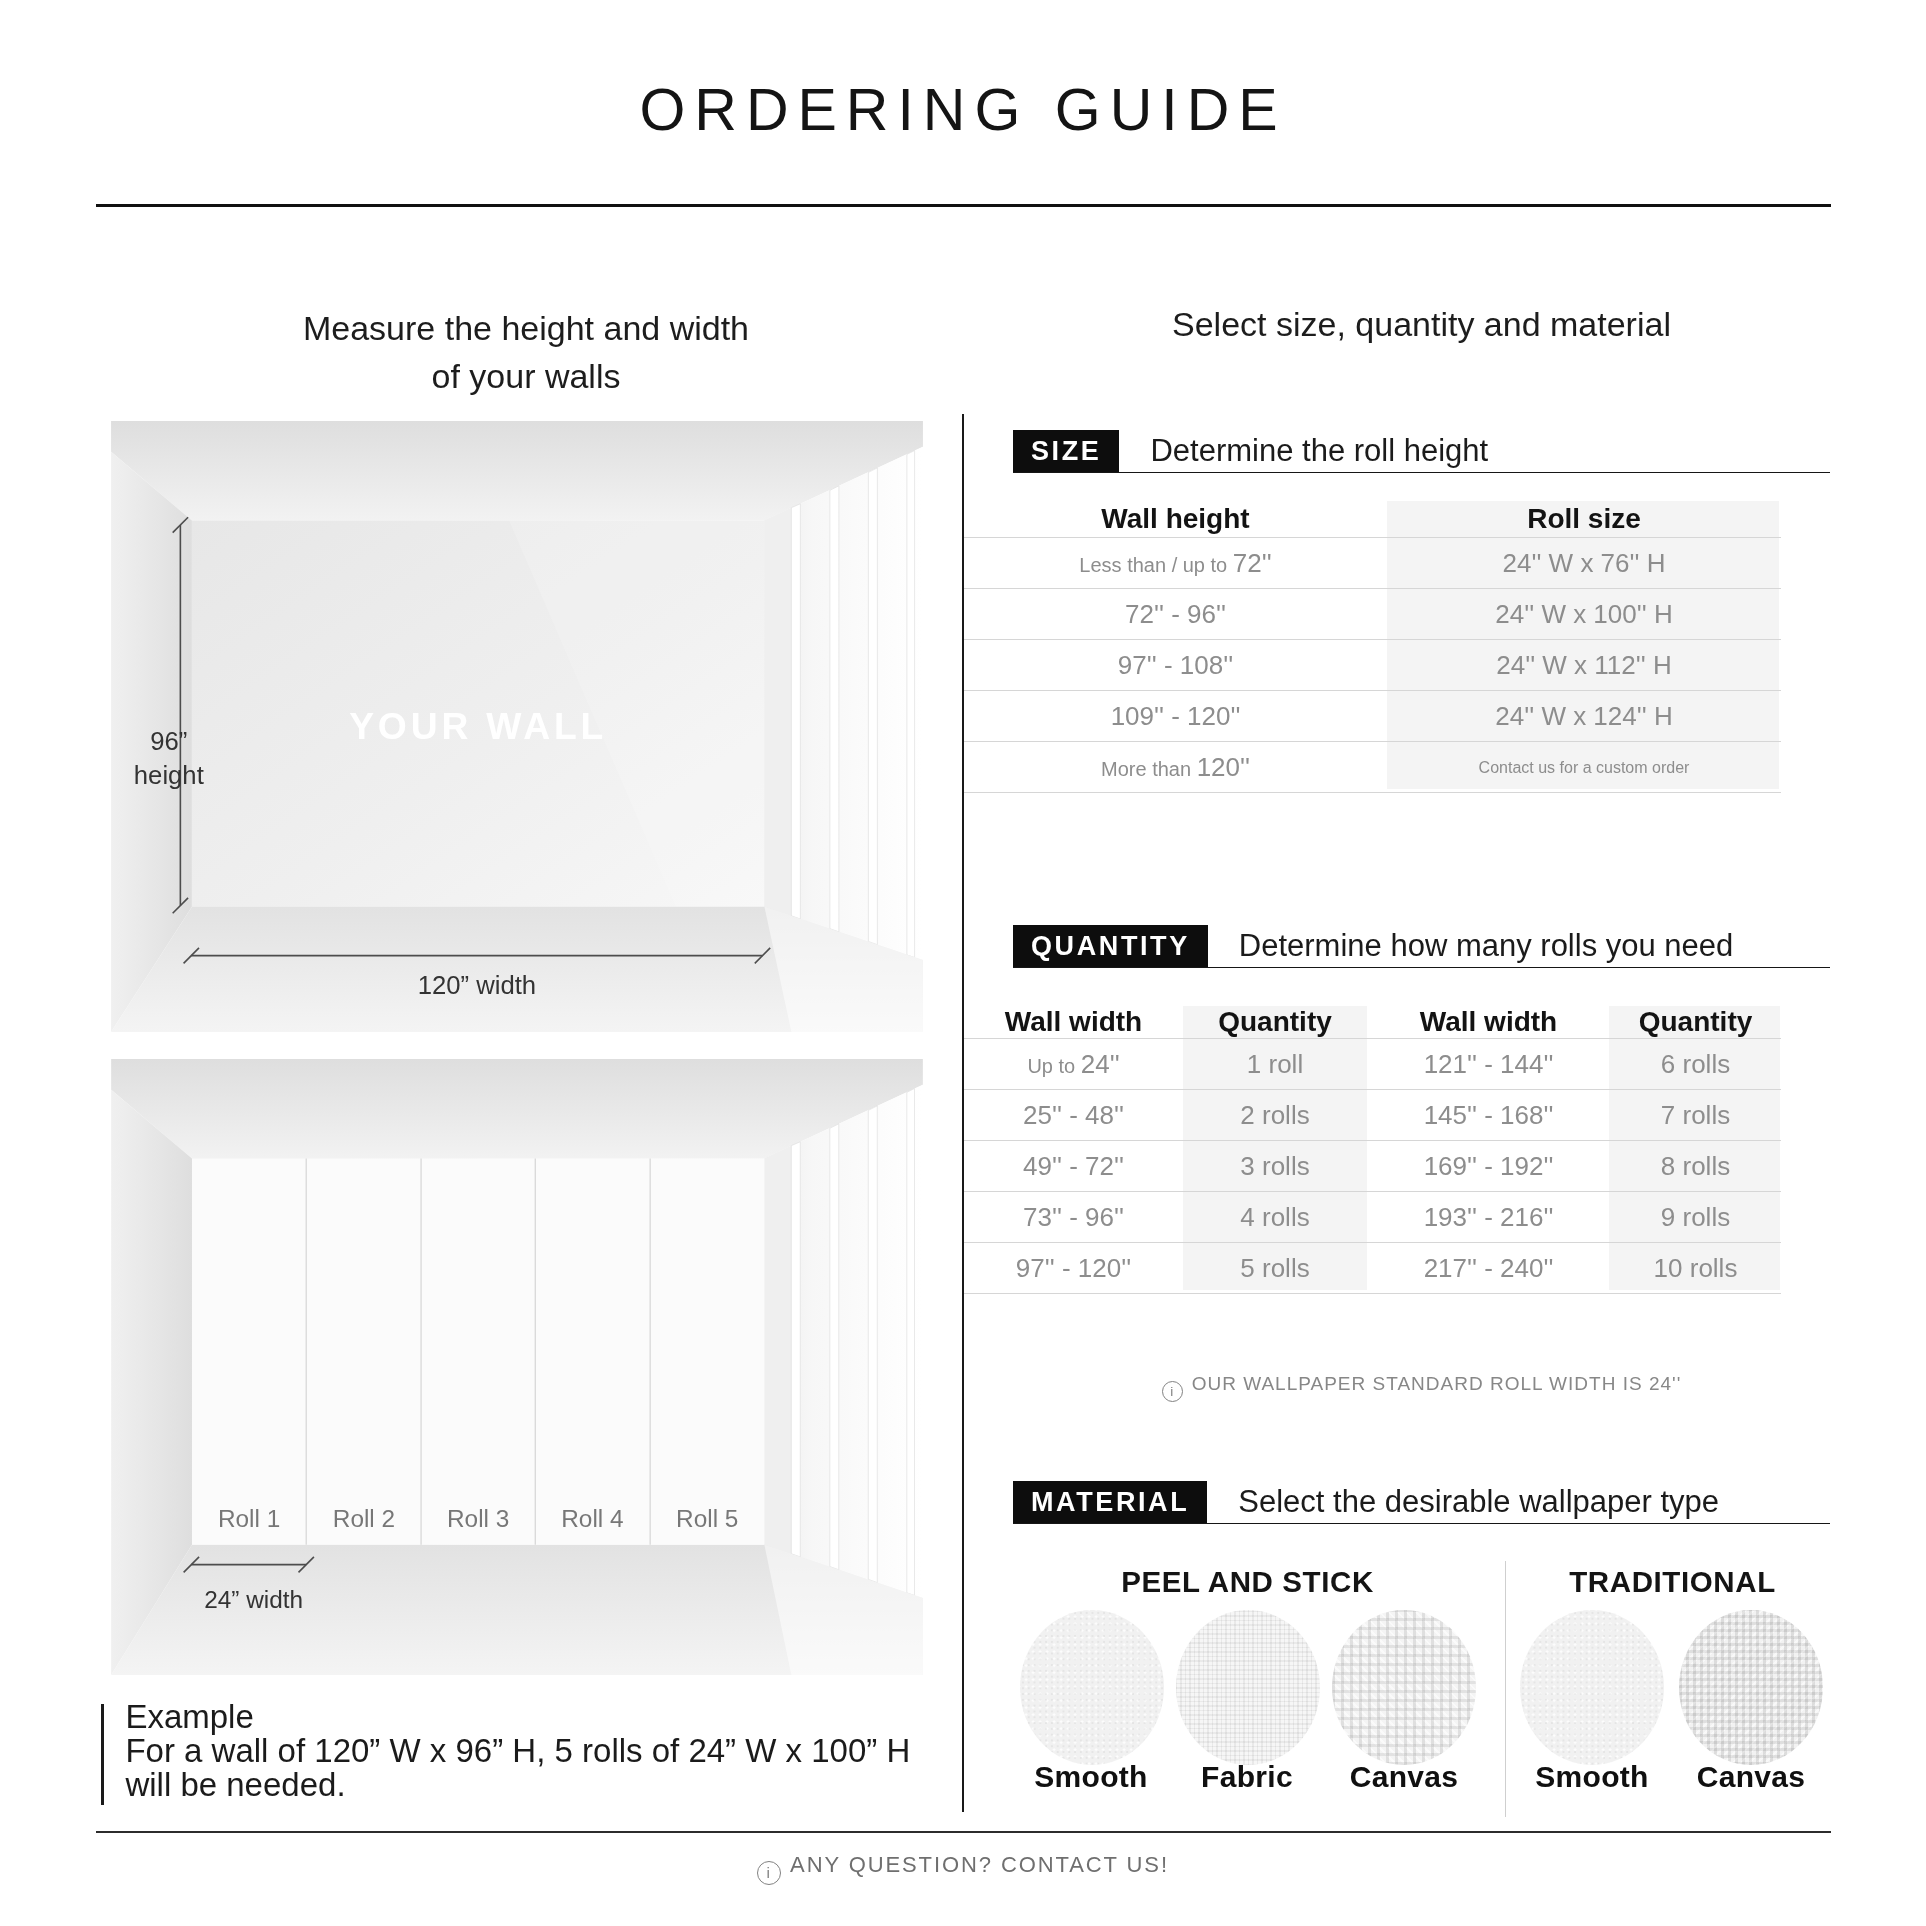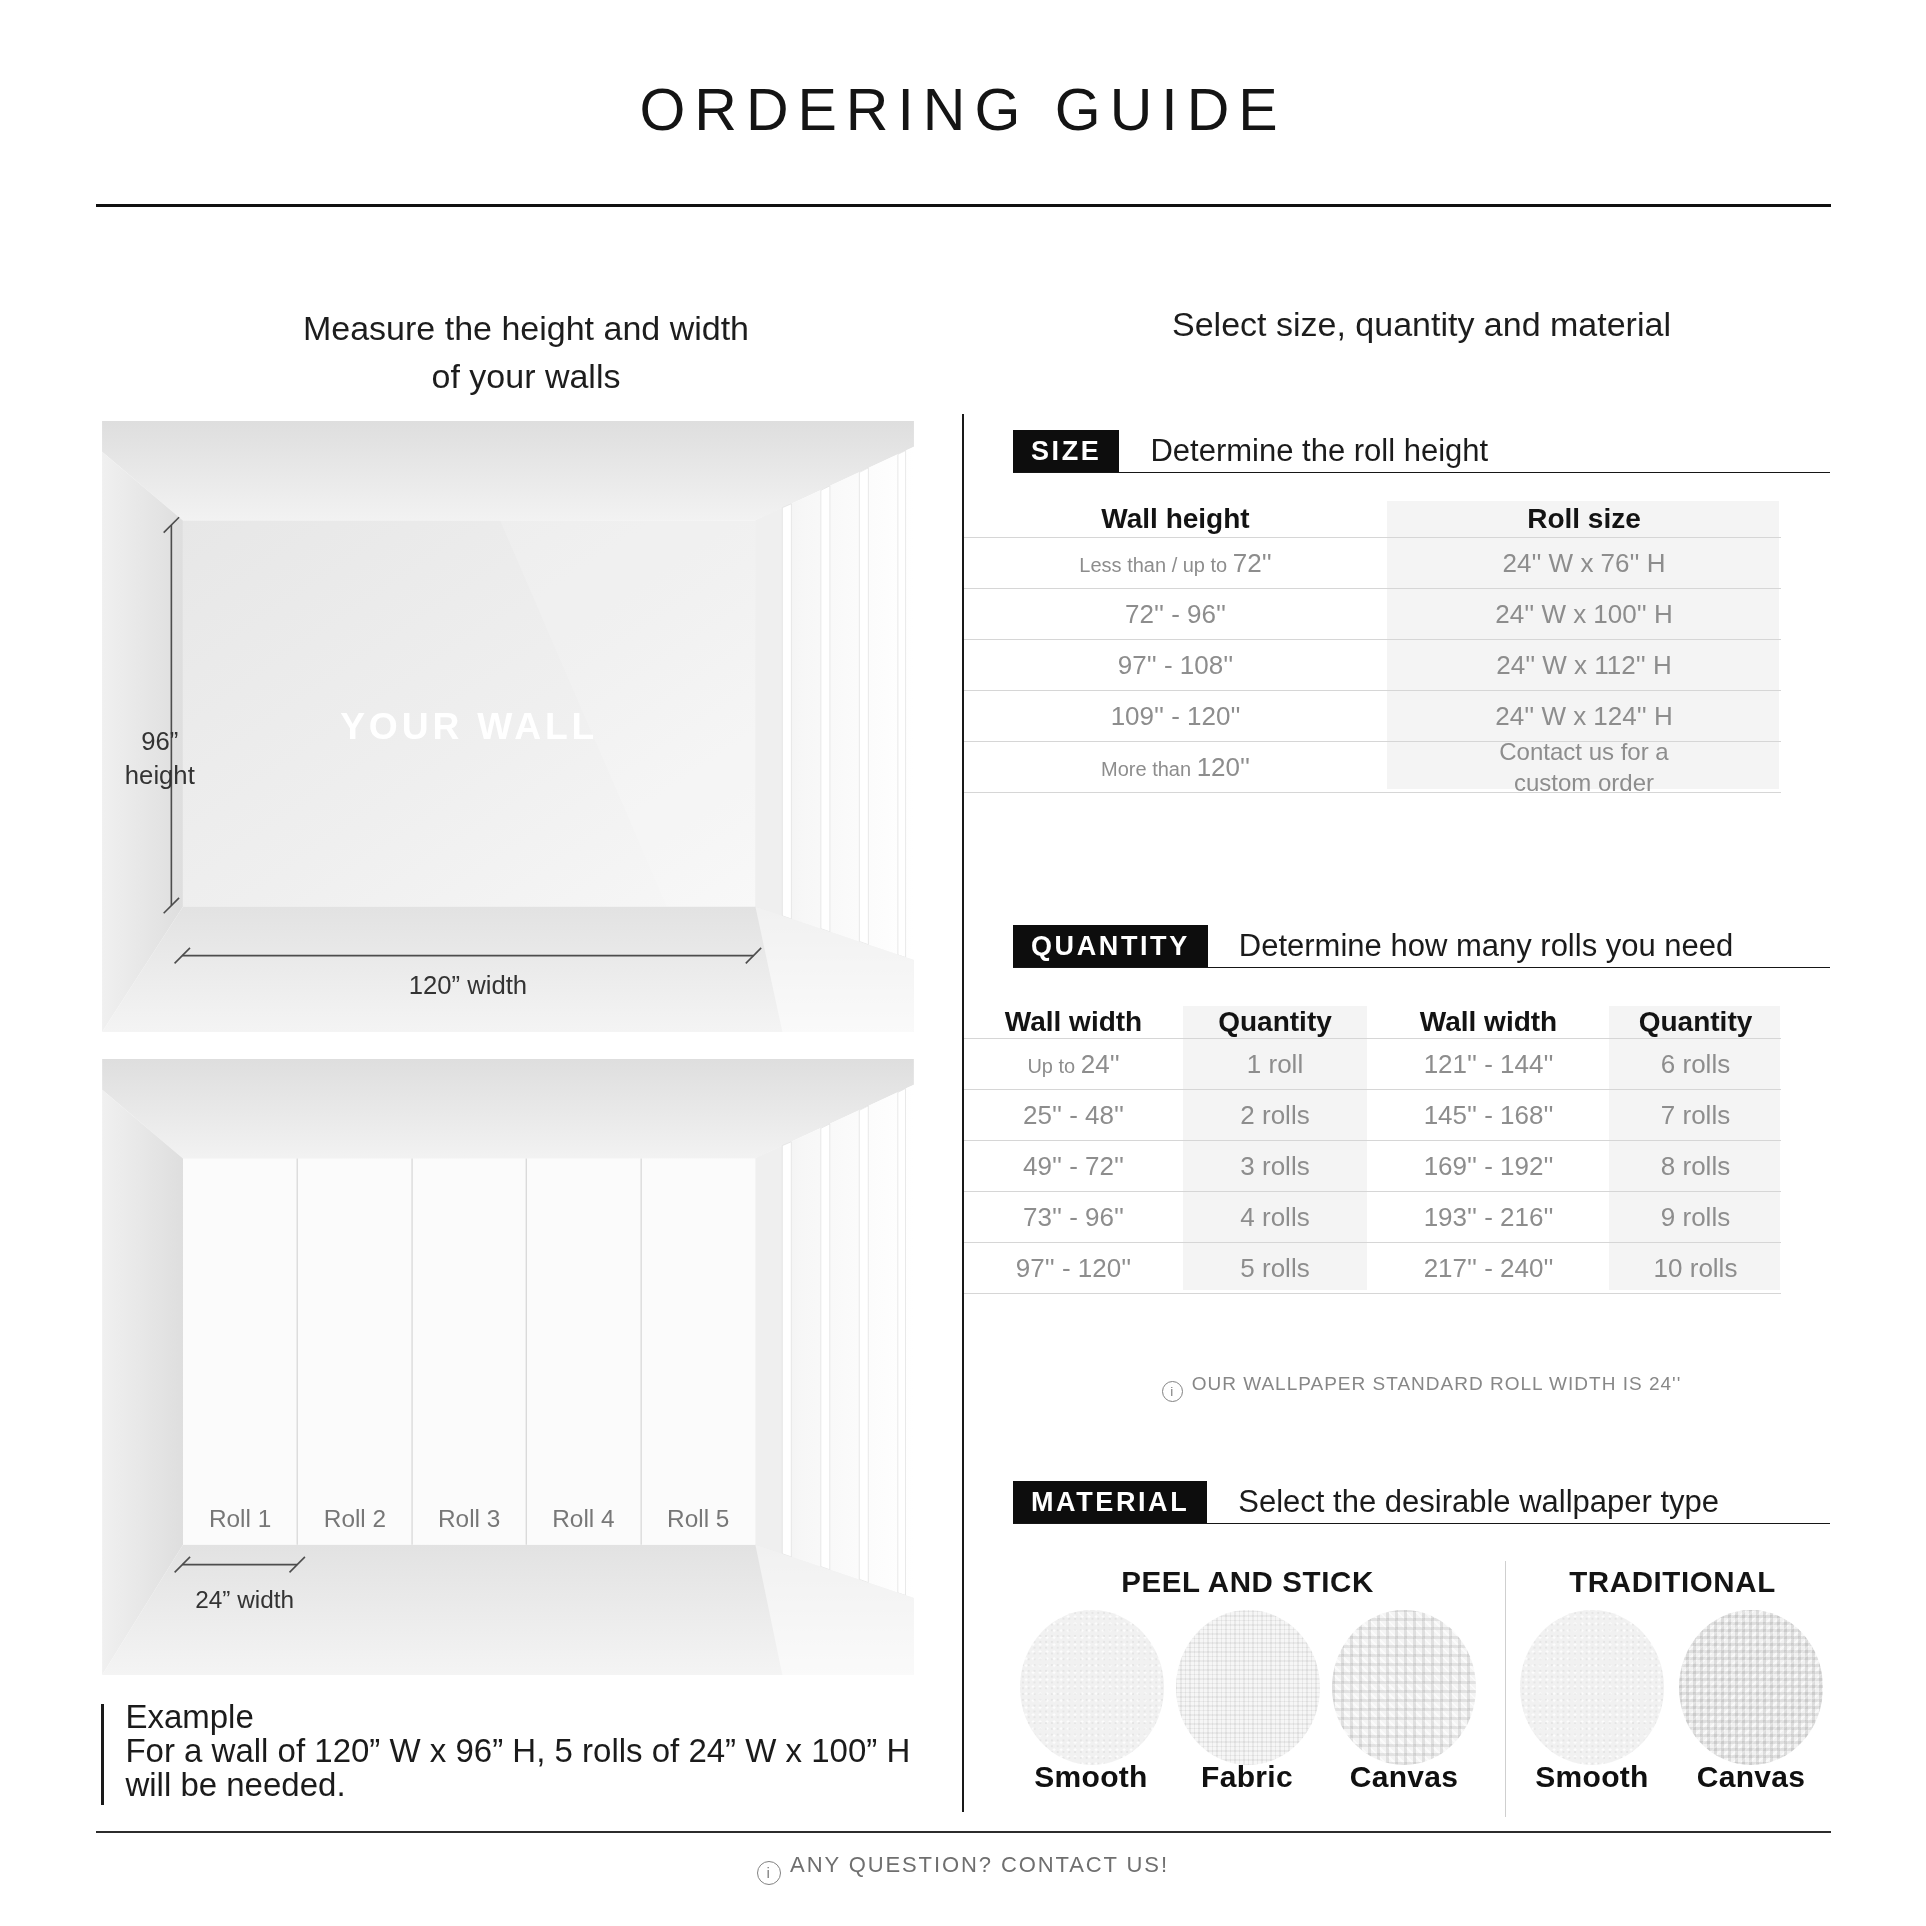--- a/index.html
+++ b/index.html
@@ -12,21 +12,21 @@
          font-size:59px;letter-spacing:9px;color:#141414;font-weight:400;}
   .title-rule{position:absolute;top:204px;left:96px;width:1735px;height:3.2px;background:#101010;}
 
   .col-head{position:absolute;font-size:34px;color:#1d1d1d;text-align:center;line-height:48px;}
   #left-head{left:141px;top:304px;width:770px;}
   #right-head{left:1013px;top:300px;width:817px;white-space:nowrap;}
 
   .vdivider{position:absolute;left:962px;top:414px;width:1.9px;height:1398px;background:#191919;}
 
   
-  .room{position:absolute;left:102px;}
+  .room{position:absolute;left:111px;}
   #room1{top:421px;width:812px;height:611px;}
   #room2{top:1059px;width:812px;height:616px;}
   .room svg{position:absolute;left:0;top:0;}
 
   
   .example{position:absolute;left:101px;top:1700px;}
   .example-bar{position:absolute;left:0;top:3.9px;width:2.6px;height:101px;background:#1a1a1a;}
   .example-text{margin-left:24.4px;font-size:33px;line-height:34px;color:#1b1b1b;}
 
   
@@ -47,21 +47,21 @@
   #qty-gray2{left:645px;width:171px;}
   .trow{position:relative;display:flex;align-items:center;border-bottom:1.3px solid #d6d6d6;z-index:1;}
   .hrow-size{height:36px;} .drow-size{height:50px;}
   .hrow-qty{height:32px;} .drow-qty{height:50px;}
   .c-size1{width:423px;text-align:center;} .c-size2{width:394px;text-align:center;}
   .c-q1{width:219px;text-align:center;} .c-q2{width:184px;text-align:center;}
   .c-q3{width:243px;text-align:center;} .c-q4{width:171px;text-align:center;}
   .th{font-weight:bold;font-size:28px;color:#131313;}
   .td{font-size:26px;color:#8d8d8d;}
   .td-sm{font-size:20px;color:#8d8d8d;}
-  .wrapcell{display:inline-block;max-width:212px;font-size:24px;line-height:31px;color:#8d8d8d;}
+  .wrapcell{display:inline-block;max-width:212px;font-size:16px;line-height:31px;color:#8d8d8d;}
 
   
   .note{position:absolute;left:1013px;top:1373px;width:817px;text-align:center;
         font-size:19px;letter-spacing:1px;color:#878787;}
   .info-i{display:inline-flex;align-items:center;justify-content:center;width:19px;height:19px;
           border:1.9px solid #828282;border-radius:50%;font-size:13.5px;color:#828282;
           margin-right:9px;vertical-align:-5.8px;font-weight:400;}
   .footer-rule{position:absolute;top:1831px;left:96px;width:1735px;height:1.9px;background:#2c2c2c;}
   .footer{position:absolute;top:1852px;left:0;width:1926px;text-align:center;
           font-size:22px;letter-spacing:1.9px;color:#6f6f6f;}

